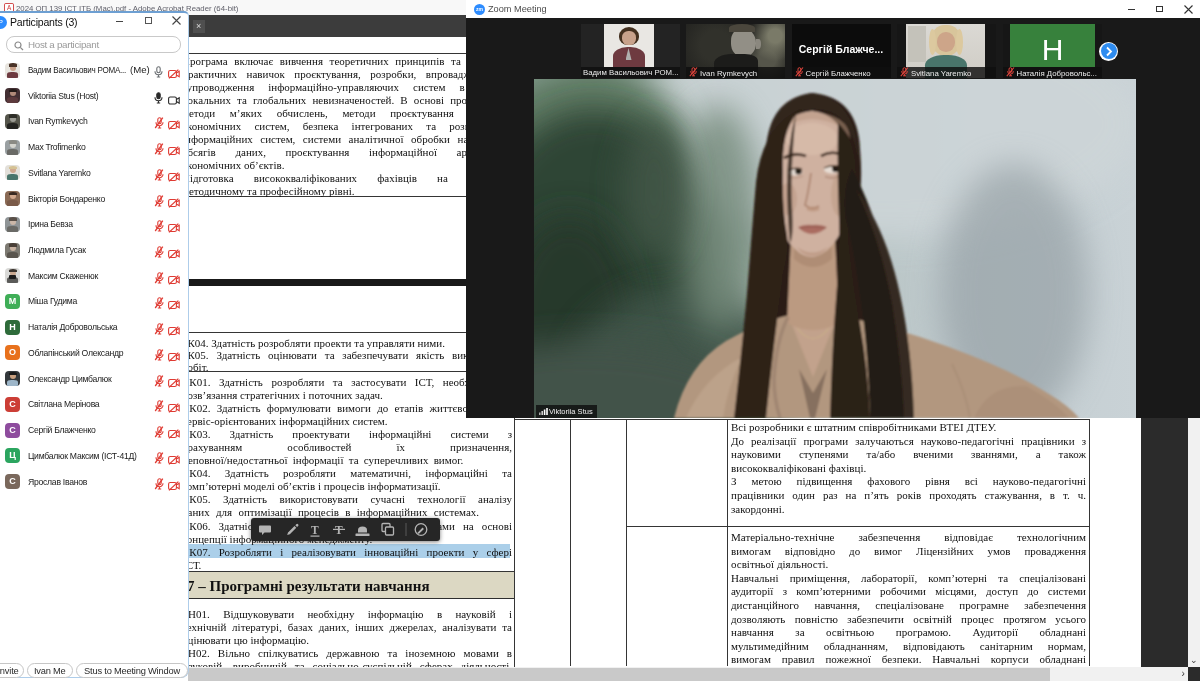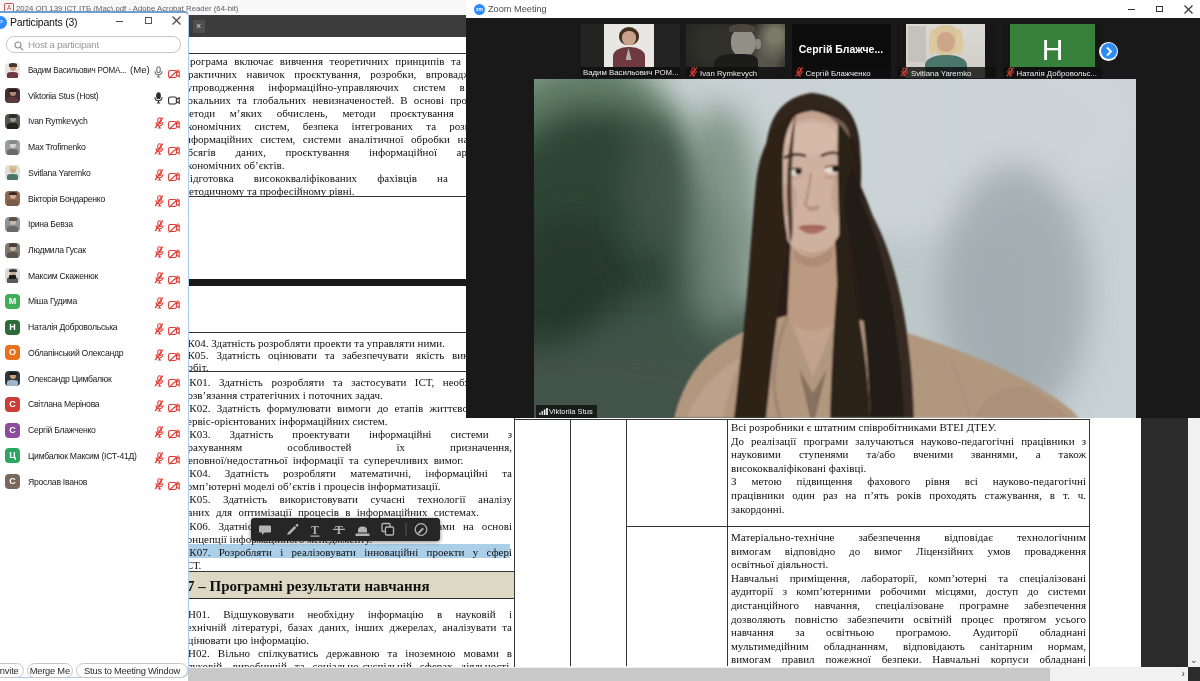--- a/index.html
+++ b/index.html
@@ -669,21 +669,21 @@
         <div class="abs" style="left:175px;top:463.52px;"><svg width="12" height="10" viewBox="0 0 12 10">
             <g stroke="#df3b33" fill="none" stroke-width="1.1">
               <rect x="0.6" y="1.5" width="7.8" height="7" rx="1.6"></rect>
               <path d="M8.4 3.9 L11.2 2.3 V7.7 L8.4 6.1"></path>
               <path d="M1 9.4 L10.4 0.6" stroke-width="1.3"></path>
             </g>
           </svg></div>
       </div>
 
     <div class="abs pbtn" style="left:-1px;top:649.5px;width:32px;">Invite</div>
-    <div class="abs pbtn" style="left:33.5px;top:649.5px;width:46.5px;">Merge Me</div>
+    <div class="abs pbtn" style="left:33.5px;top:649.5px;width:46.5px;">Ivan Me</div>
     <div class="abs pbtn" style="left:83px;top:649.5px;width:112px;">Stus to Meeting Window</div>
   </div>
 
 </div>
 
 <style>
   .pbtn { height:15.5px; border:1px solid #c6c6c6; border-radius:8px; background:#fff;
           font-size:9.3px; letter-spacing:-0.2px; line-height:14px; text-align:center; color:#2a2a2a; }
 </style>
 

